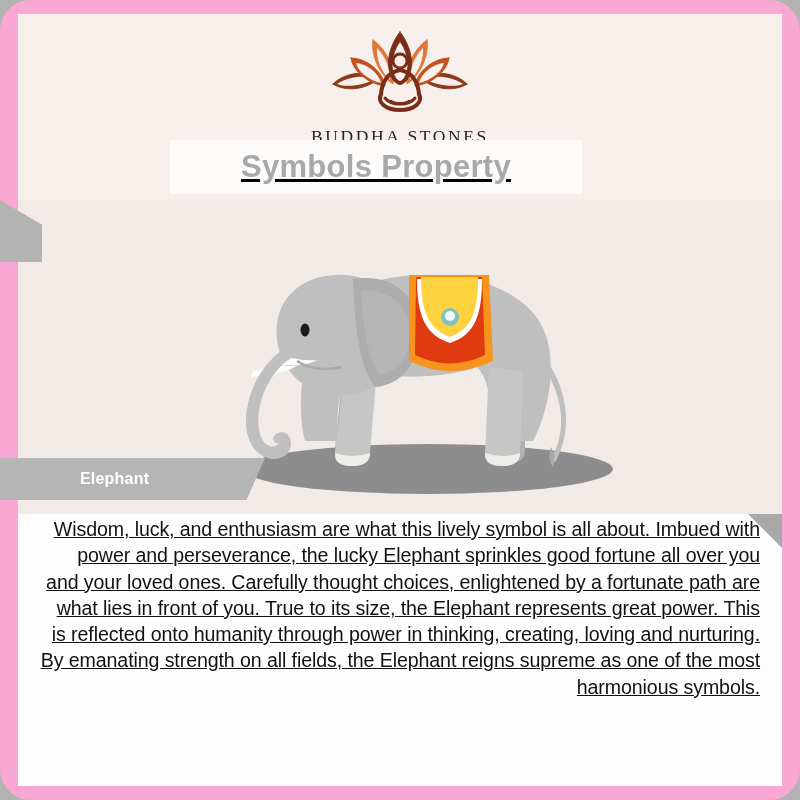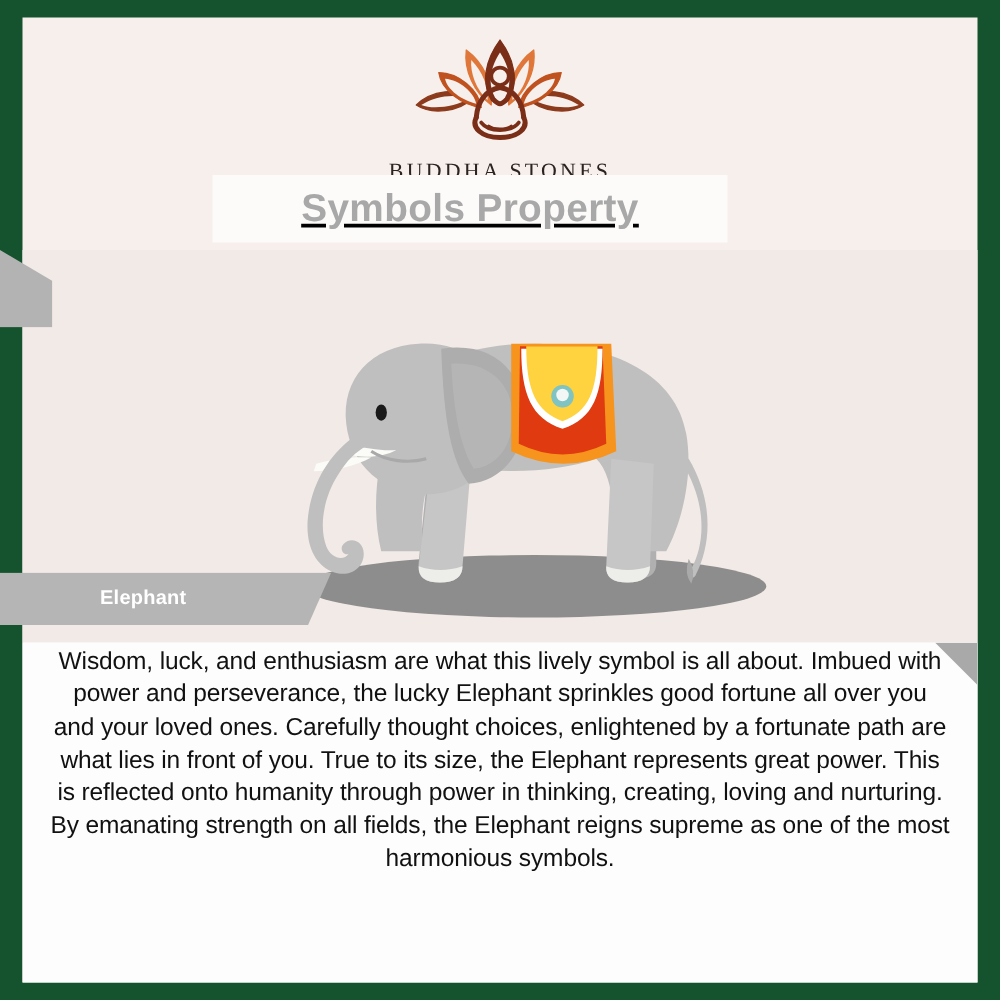--- a/index.html
+++ b/index.html
@@ -5,21 +5,22 @@
   * { margin:0; padding:0; box-sizing:border-box; }
   html, body {
     width:800px; height:800px;
     font-family:"Liberation Sans", sans-serif;
     background:#b3b3b3;
     overflow:hidden;
   }
   #page {
     position:relative;
     width:800px; height:800px;
-    background:#14532d;
+    background:#f9a8d4;
+    border-radius:31px;
   }
   
   .canvas {
     position:absolute;
     left:18px; top:14px;
     width:764px; height:772px;
     background:#f7efec;
   }
   
   .band-mid {
@@ -107,21 +108,22 @@
     letter-spacing:0.2px;
   }
   .traits .star { font-size:21px; }
   .traits .gap { display:inline-block; width:16px; }
   .desc-body {
     padding:2px 22px 0 22px;
     font-size:19.6px;
     line-height:1.34;
     color:#111111;
     letter-spacing:-0.1px;
-    text-align:center;
+    text-align:right;
+    text-decoration:underline;
   }
 </style>
 </head>
 <body>
 
 <div id="page">
   <div class="canvas">
 
     <div class="band-mid"></div>
     <div class="corner-left"></div>

